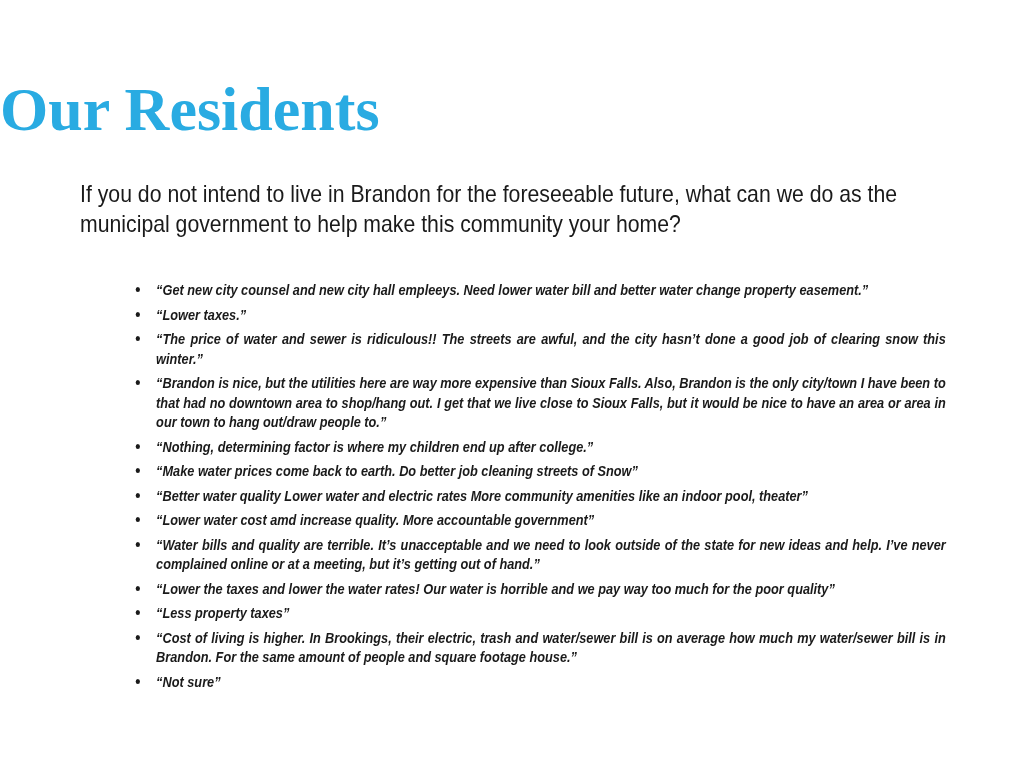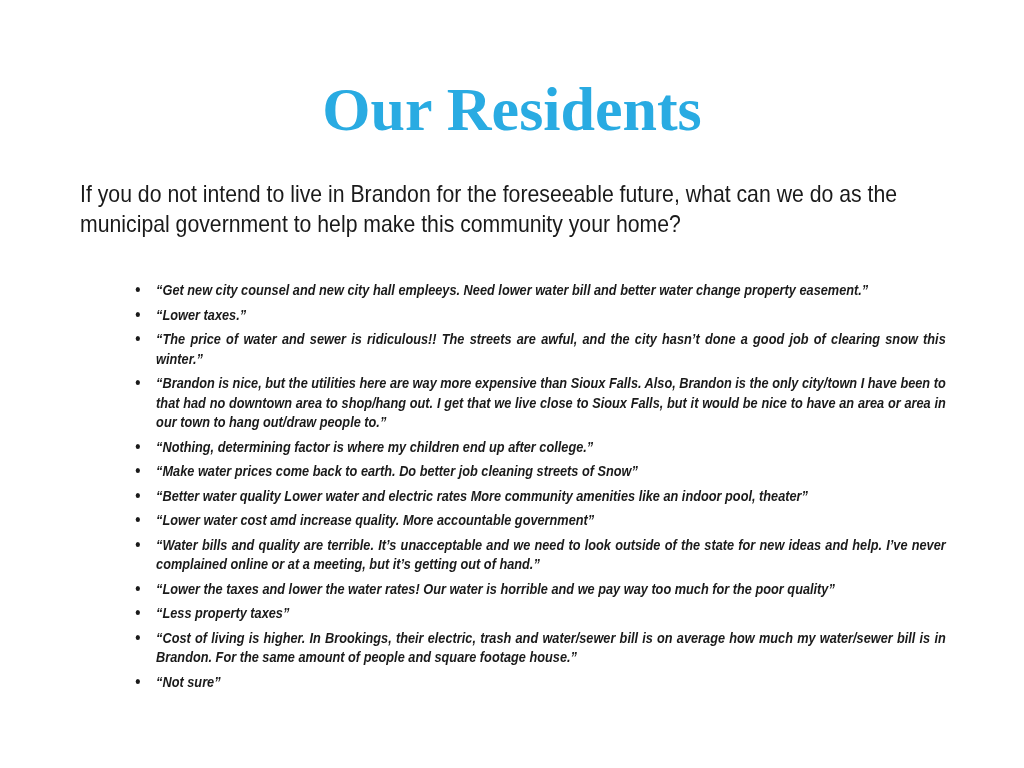--- a/index.html
+++ b/index.html
@@ -21,21 +21,20 @@
     overflow: hidden;
     font-family: "Liberation Sans", sans-serif;
     color: var(--body-color);
   }
   .title {
     position: absolute;
     top: 78px;
     left: 0;
     width: 1024px;
     margin: 0;
-    text-align: center;
     font-family: "Liberation Serif", serif;
     font-weight: bold;
     font-size: 62px;
     line-height: 62px;
     color: var(--title-color);
     letter-spacing: 0px;
   }
   .question {
     position: absolute;
     top: 179px;

